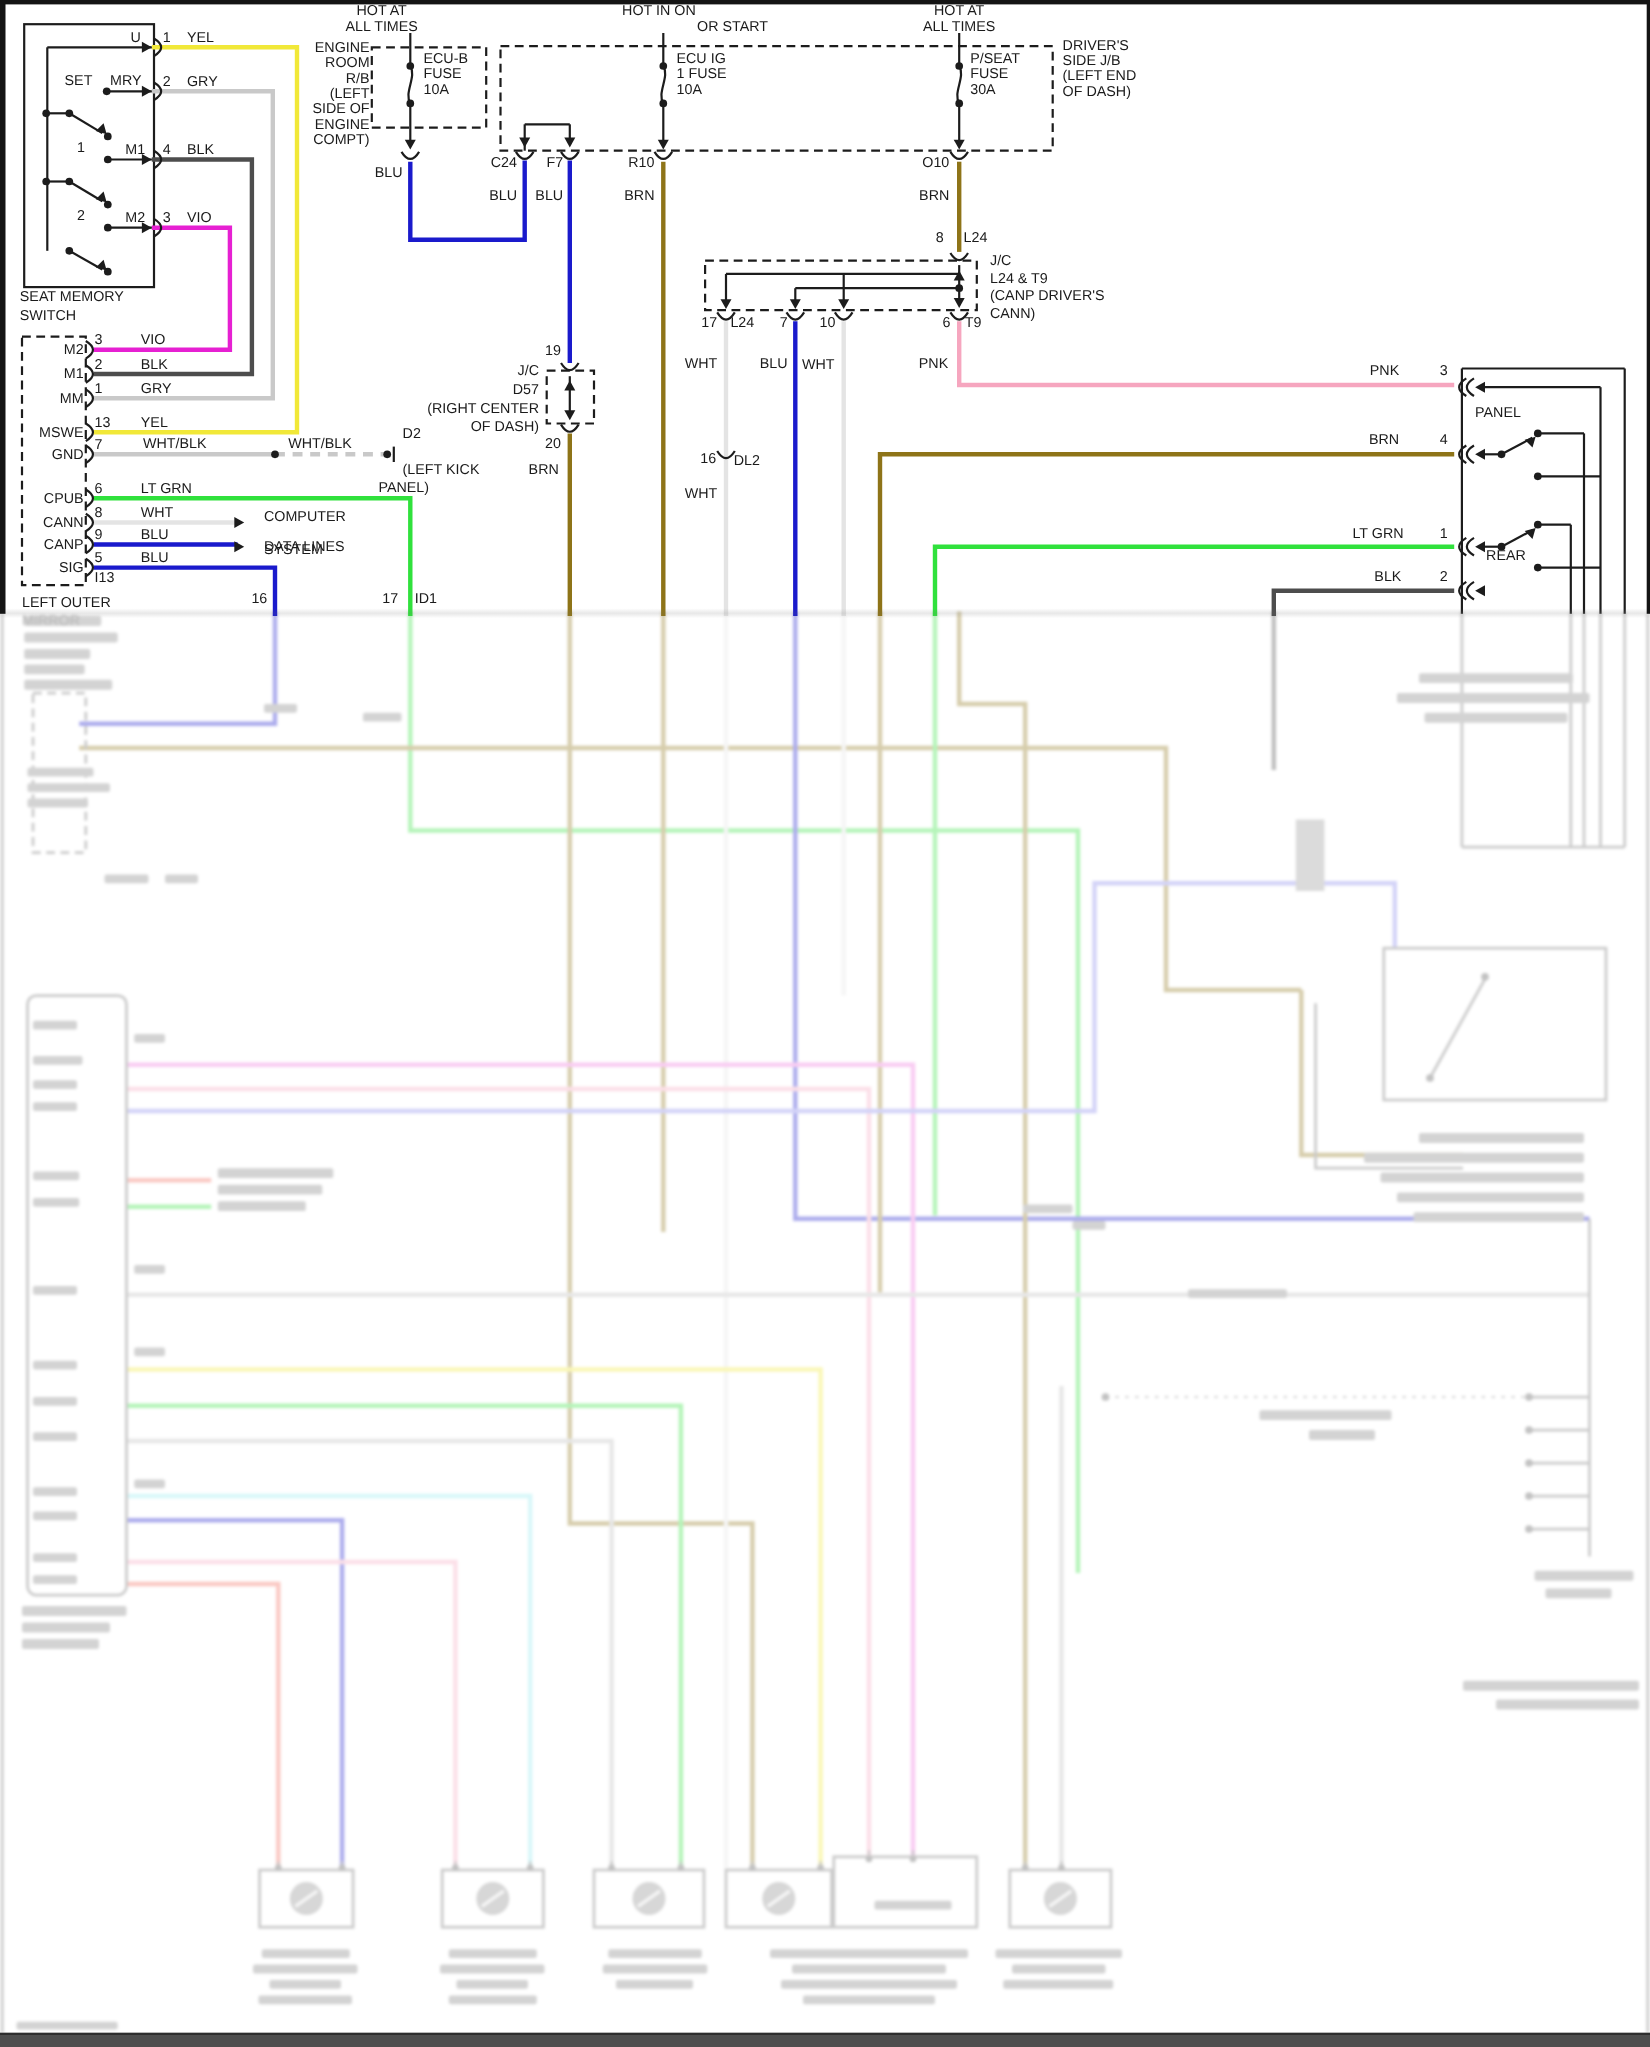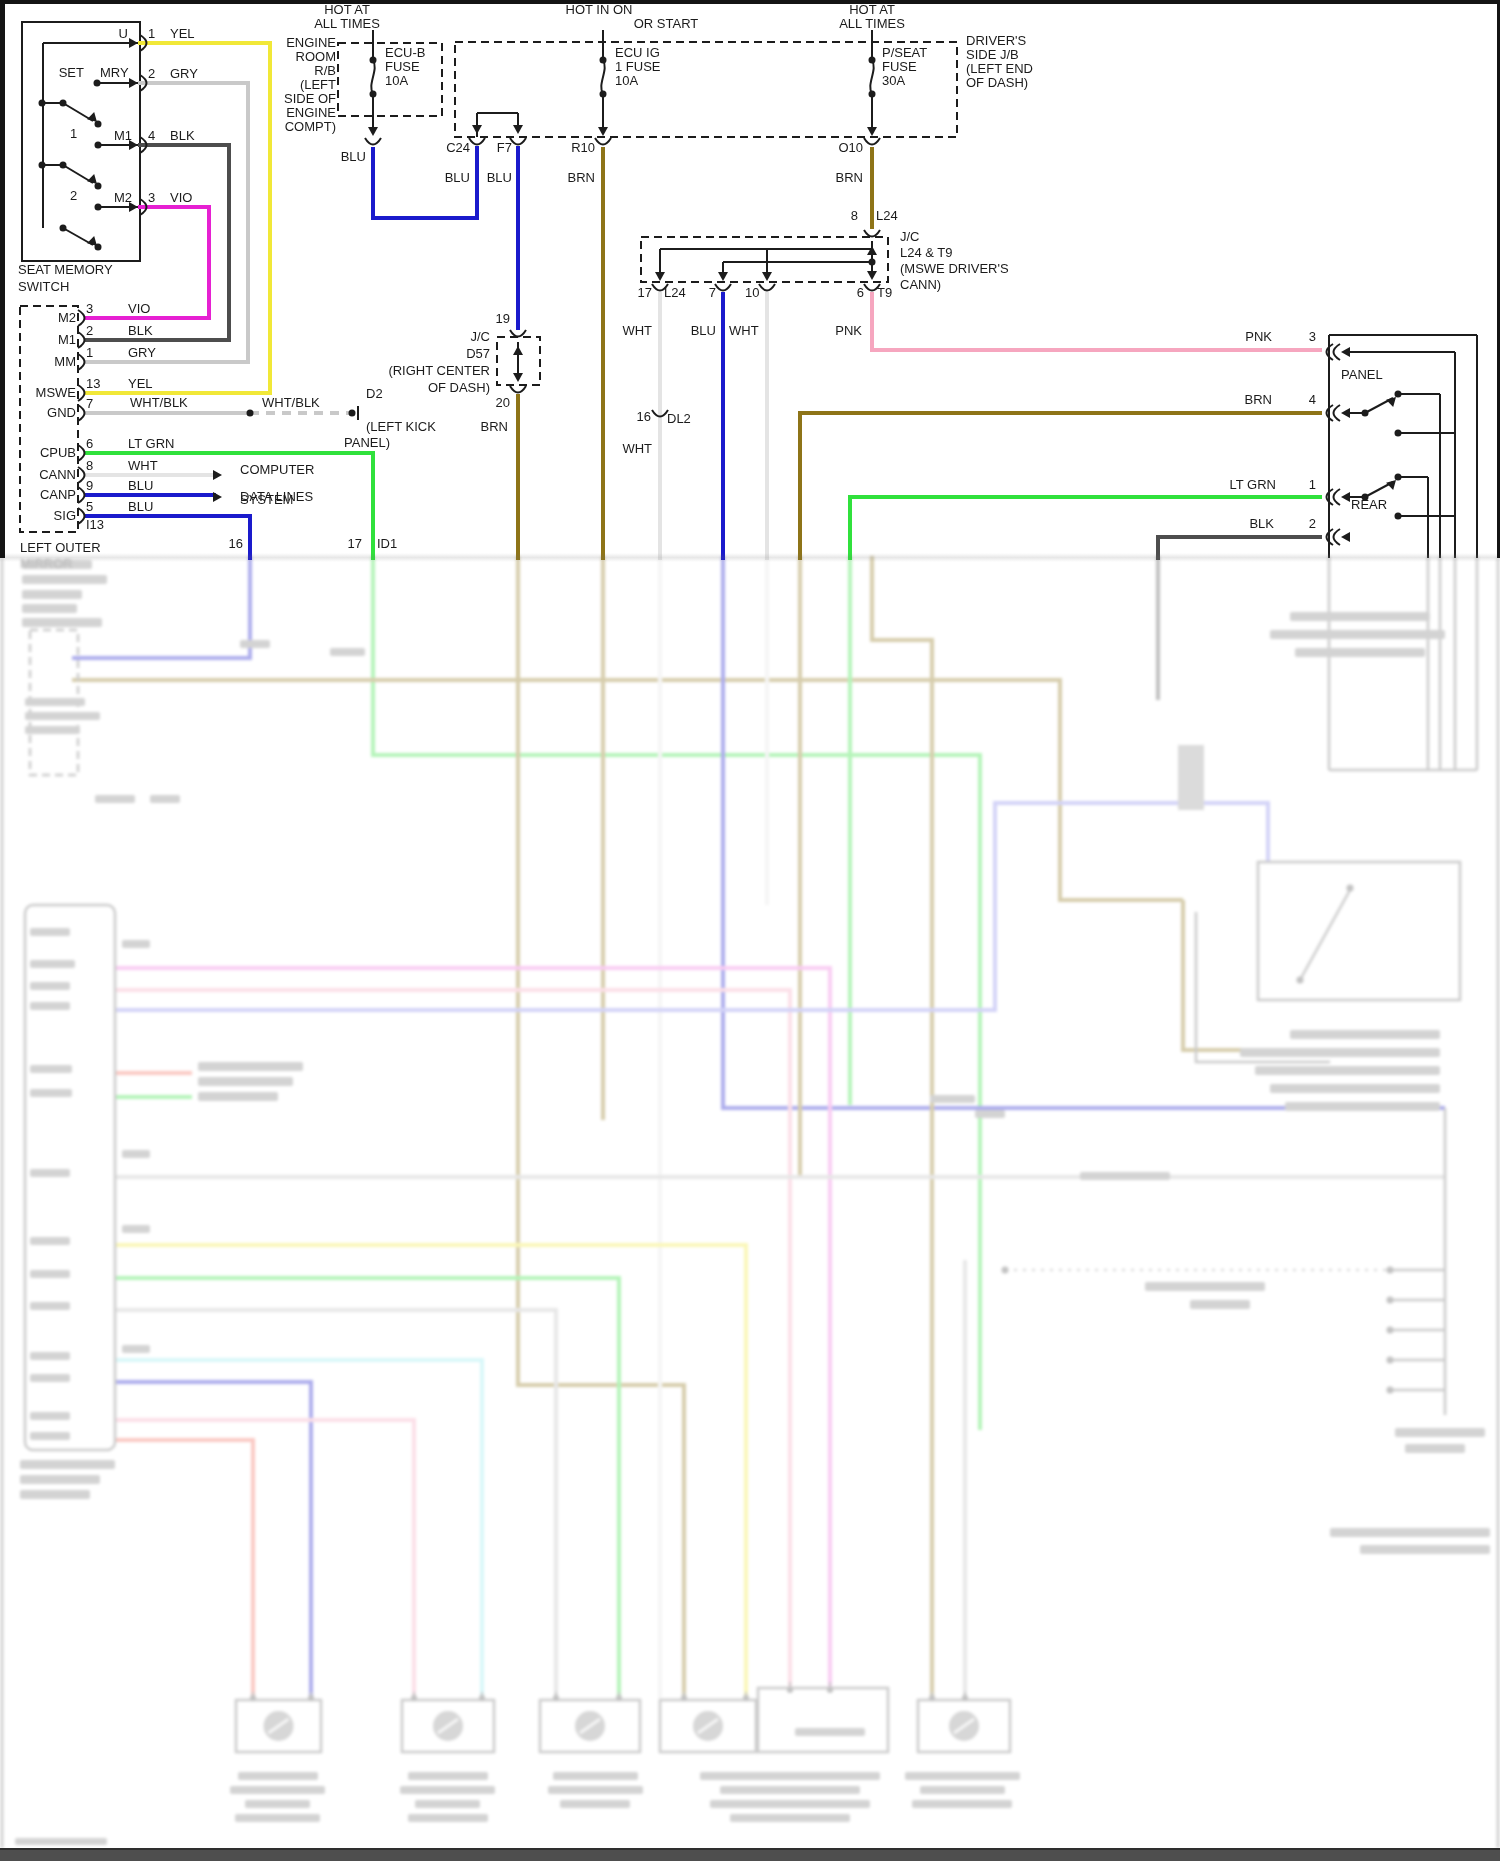--- a/index.html
+++ b/index.html
@@ -219,21 +219,21 @@
       <div class="lbl r" style="left: 863px; top: 141px;">O10</div>
       <div class="lbl r" style="left: 366px; top: 150px;">BLU</div>
       <div class="lbl r" style="left: 470px; top: 171px;">BLU</div>
       <div class="lbl r" style="left: 512px; top: 171px;">BLU</div>
       <div class="lbl r" style="left: 595px; top: 171px;">BRN</div>
       <div class="lbl r" style="left: 863px; top: 171px;">BRN</div>
       <div class="lbl r" style="left: 858px; top: 209px;">8</div>
       <div class="lbl" style="left: 876px; top: 209px;">L24</div>
       <div class="lbl" style="left: 900px; top: 230px;">J/C</div>
       <div class="lbl" style="left: 900px; top: 246px;">L24 &amp; T9</div>
-      <div class="lbl" style="left: 900px; top: 262px;">(MSWE DRIVER'S</div>
+      <div class="lbl" style="left: 900px; top: 262px;">(CANP DRIVER'S</div>
       <div class="lbl" style="left: 900px; top: 278px;">CANN)</div>
       <div class="lbl r" style="left: 652px; top: 286px;">17</div>
       <div class="lbl" style="left: 664px; top: 286px;">L24</div>
       <div class="lbl r" style="left: 716px; top: 286px;">7</div>
       <div class="lbl" style="left: 745px; top: 286px;">10</div>
       <div class="lbl r" style="left: 864px; top: 286px;">6</div>
       <div class="lbl" style="left: 877px; top: 286px;">T9</div>
       <div class="lbl r" style="left: 652px; top: 324px;">WHT</div>
       <div class="lbl r" style="left: 716px; top: 324px;">BLU</div>
       <div class="lbl" style="left: 729px; top: 324px;">WHT</div>

